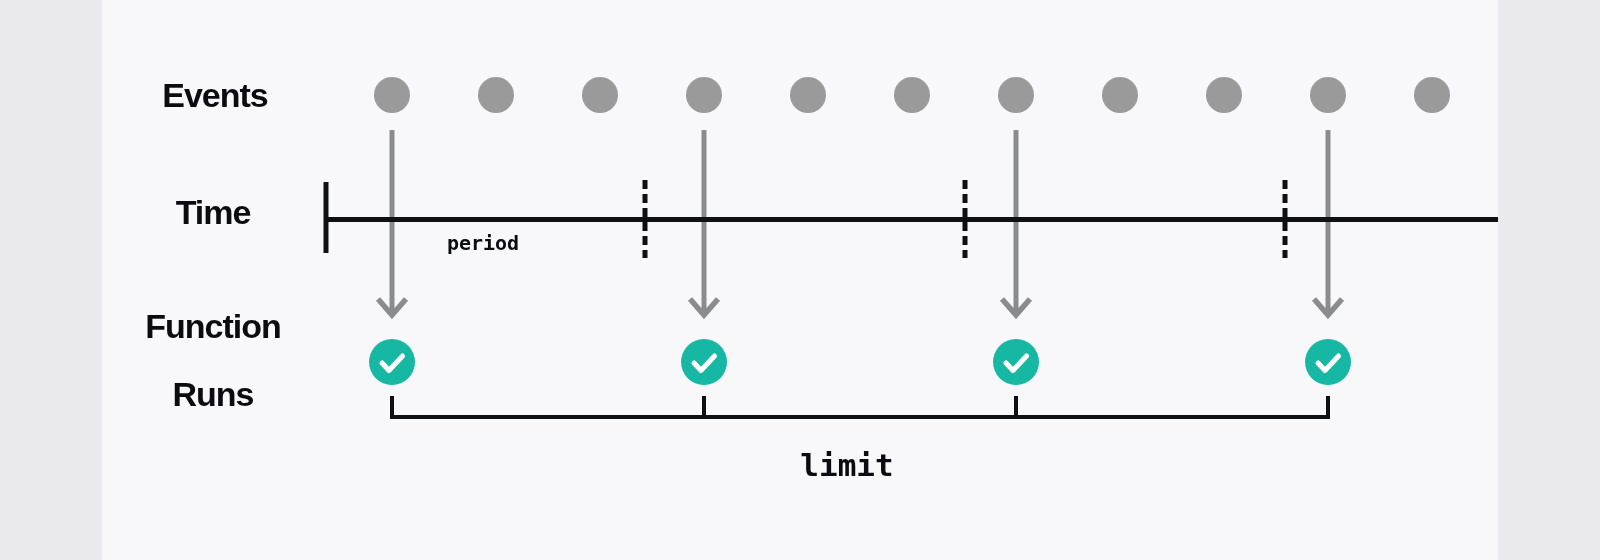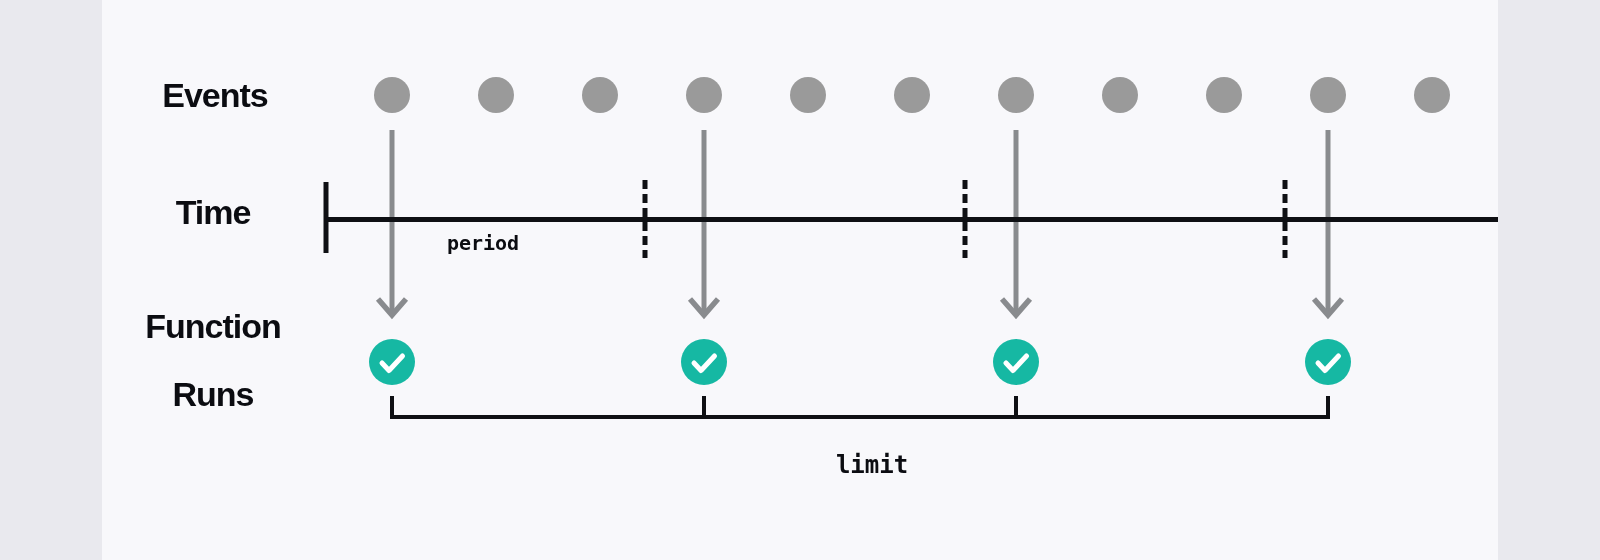--- a/index.html
+++ b/index.html
@@ -117,14 +117,14 @@
       </div>
     </div>
 
   <div id="bracket-layer">
       <div class="limit-bracket-h" style="left: 288px; top: 415px; width: 940px;"></div>
       <div class="limit-bracket-stub" style="left: 290px; top: 396px; height: 23px;"></div>
       <div class="limit-bracket-stub" style="left: 602px; top: 396px; height: 23px;"></div>
       <div class="limit-bracket-stub" style="left: 914px; top: 396px; height: 23px;"></div>
       <div class="limit-bracket-stub" style="left: 1226px; top: 396px; height: 23px;"></div>
     </div>
-  <div class="mono-label" id="label-limit" style="font-size: 24px; left: 770px; top: 465px;">limit</div>
+  <div class="mono-label" id="label-limit" style="font-size: 31px; left: 745px; top: 465px;">limit</div>
 </div>
 
 </body></html>

